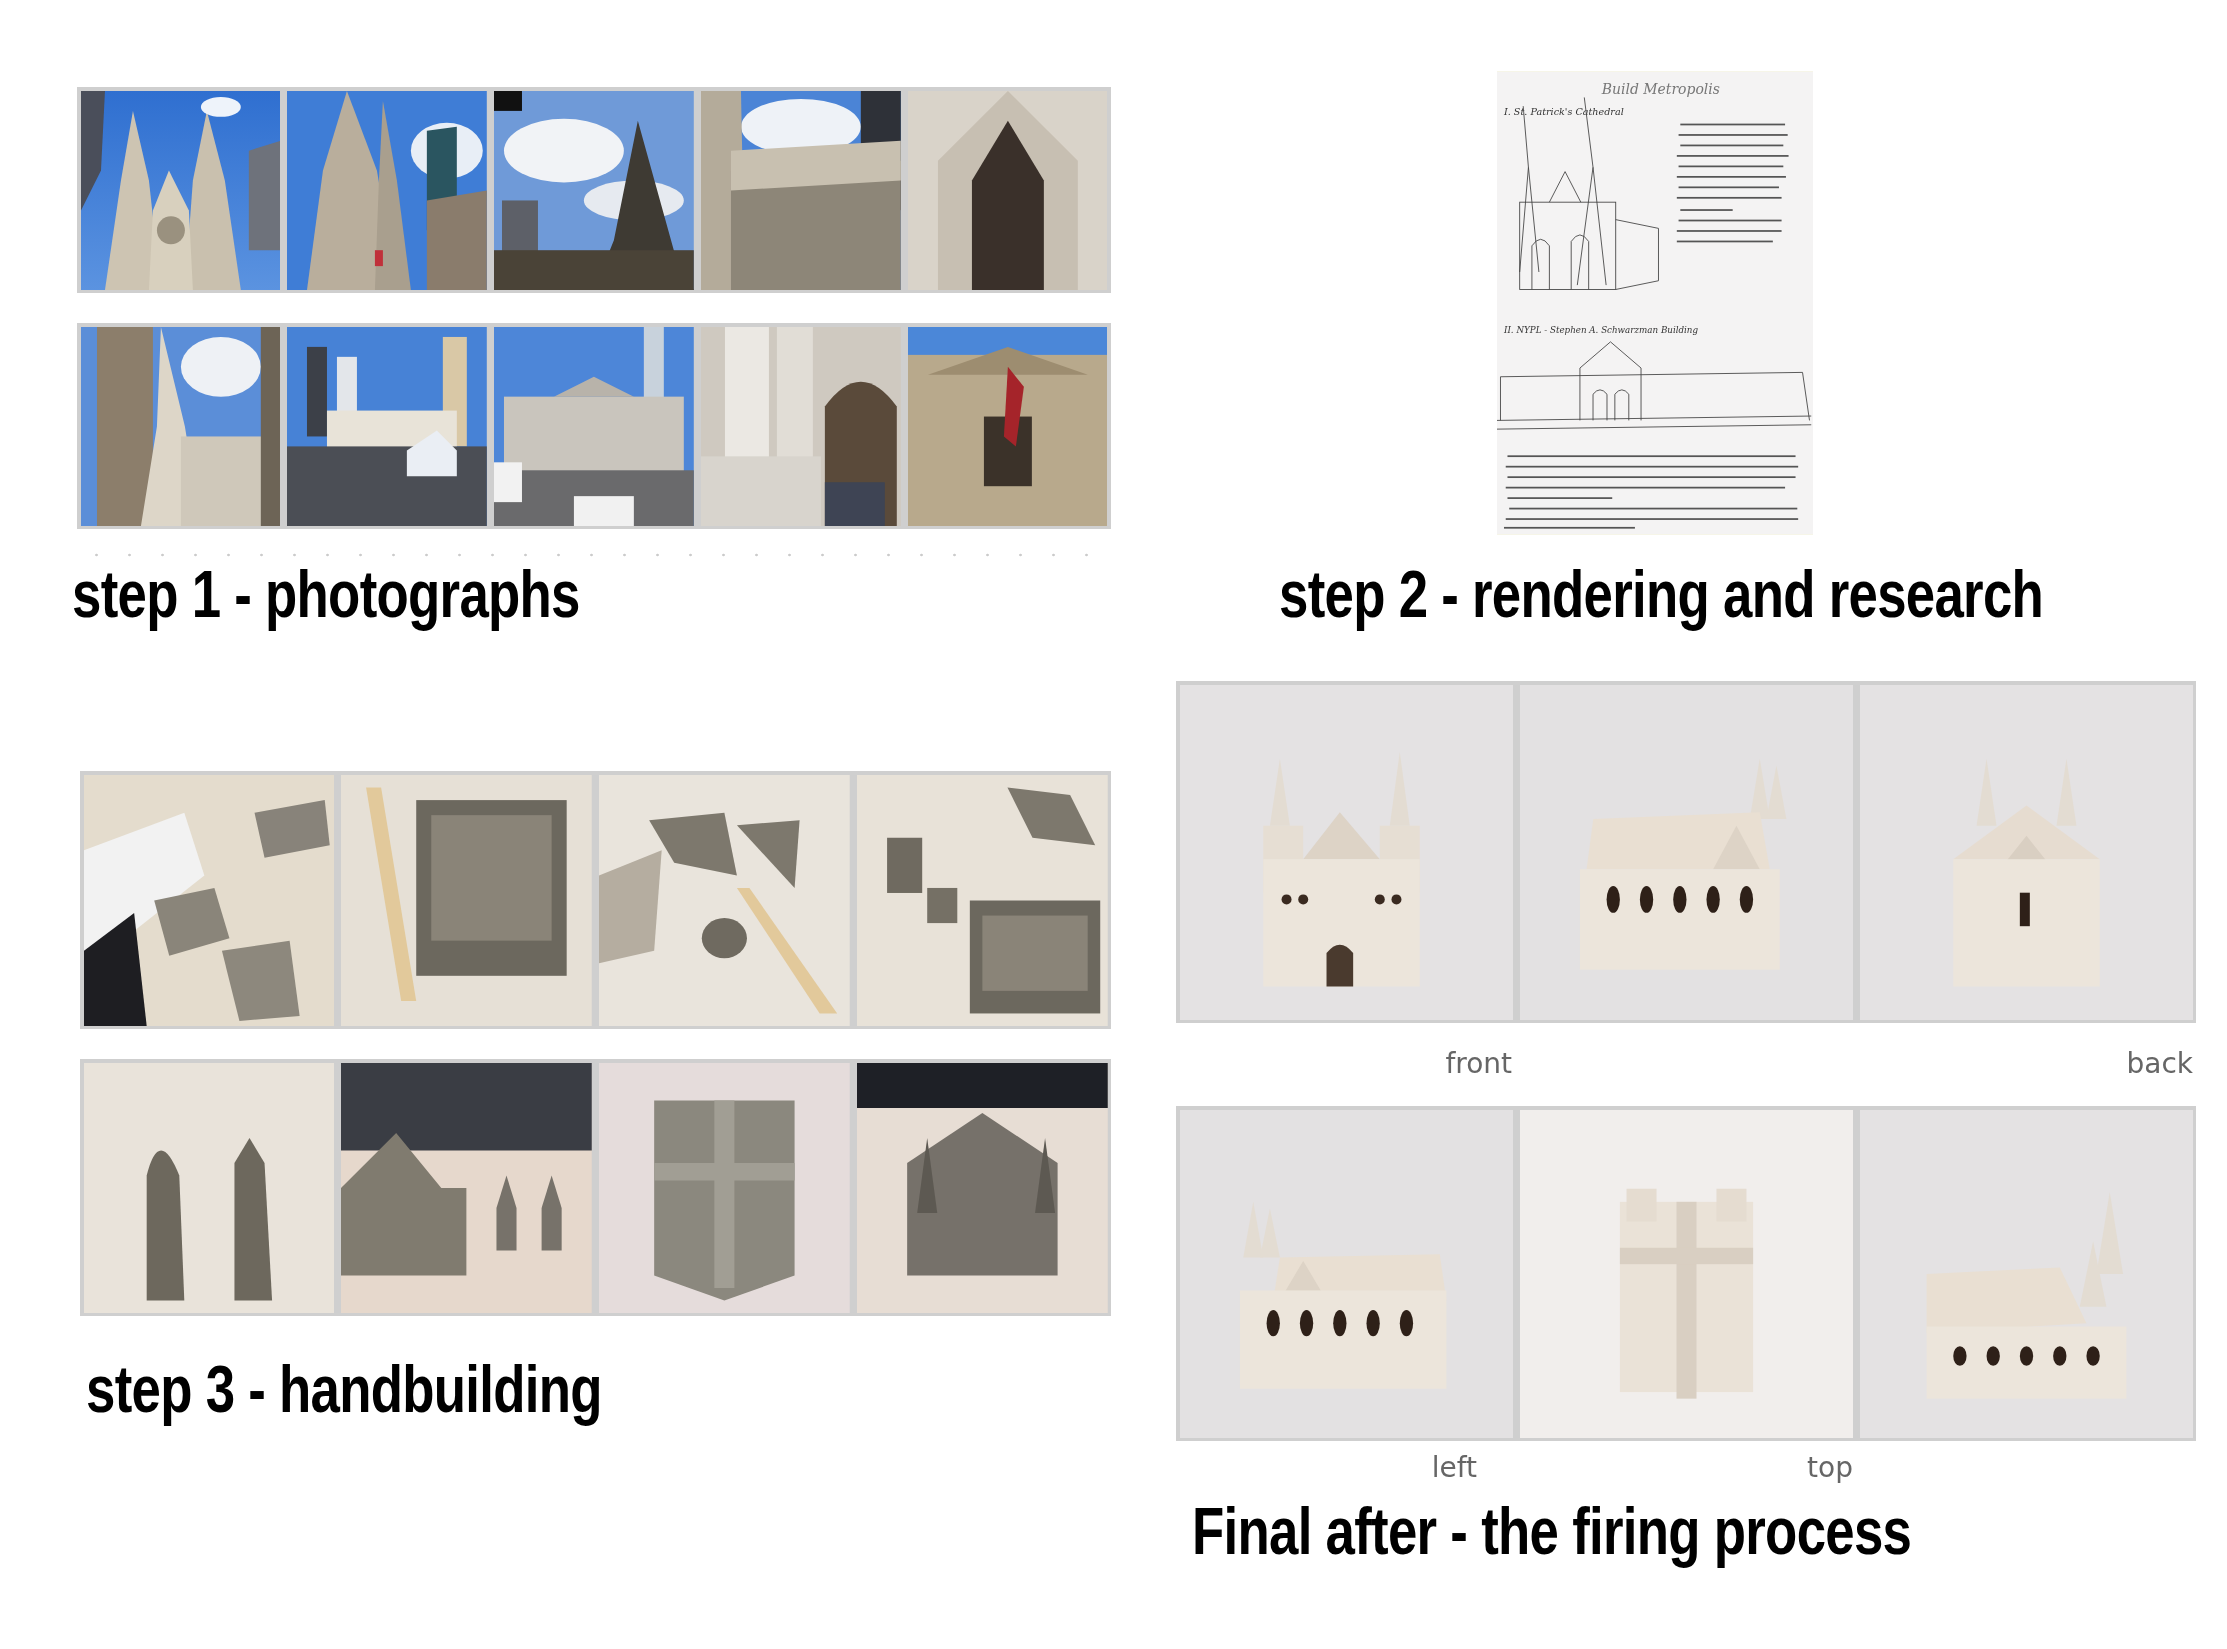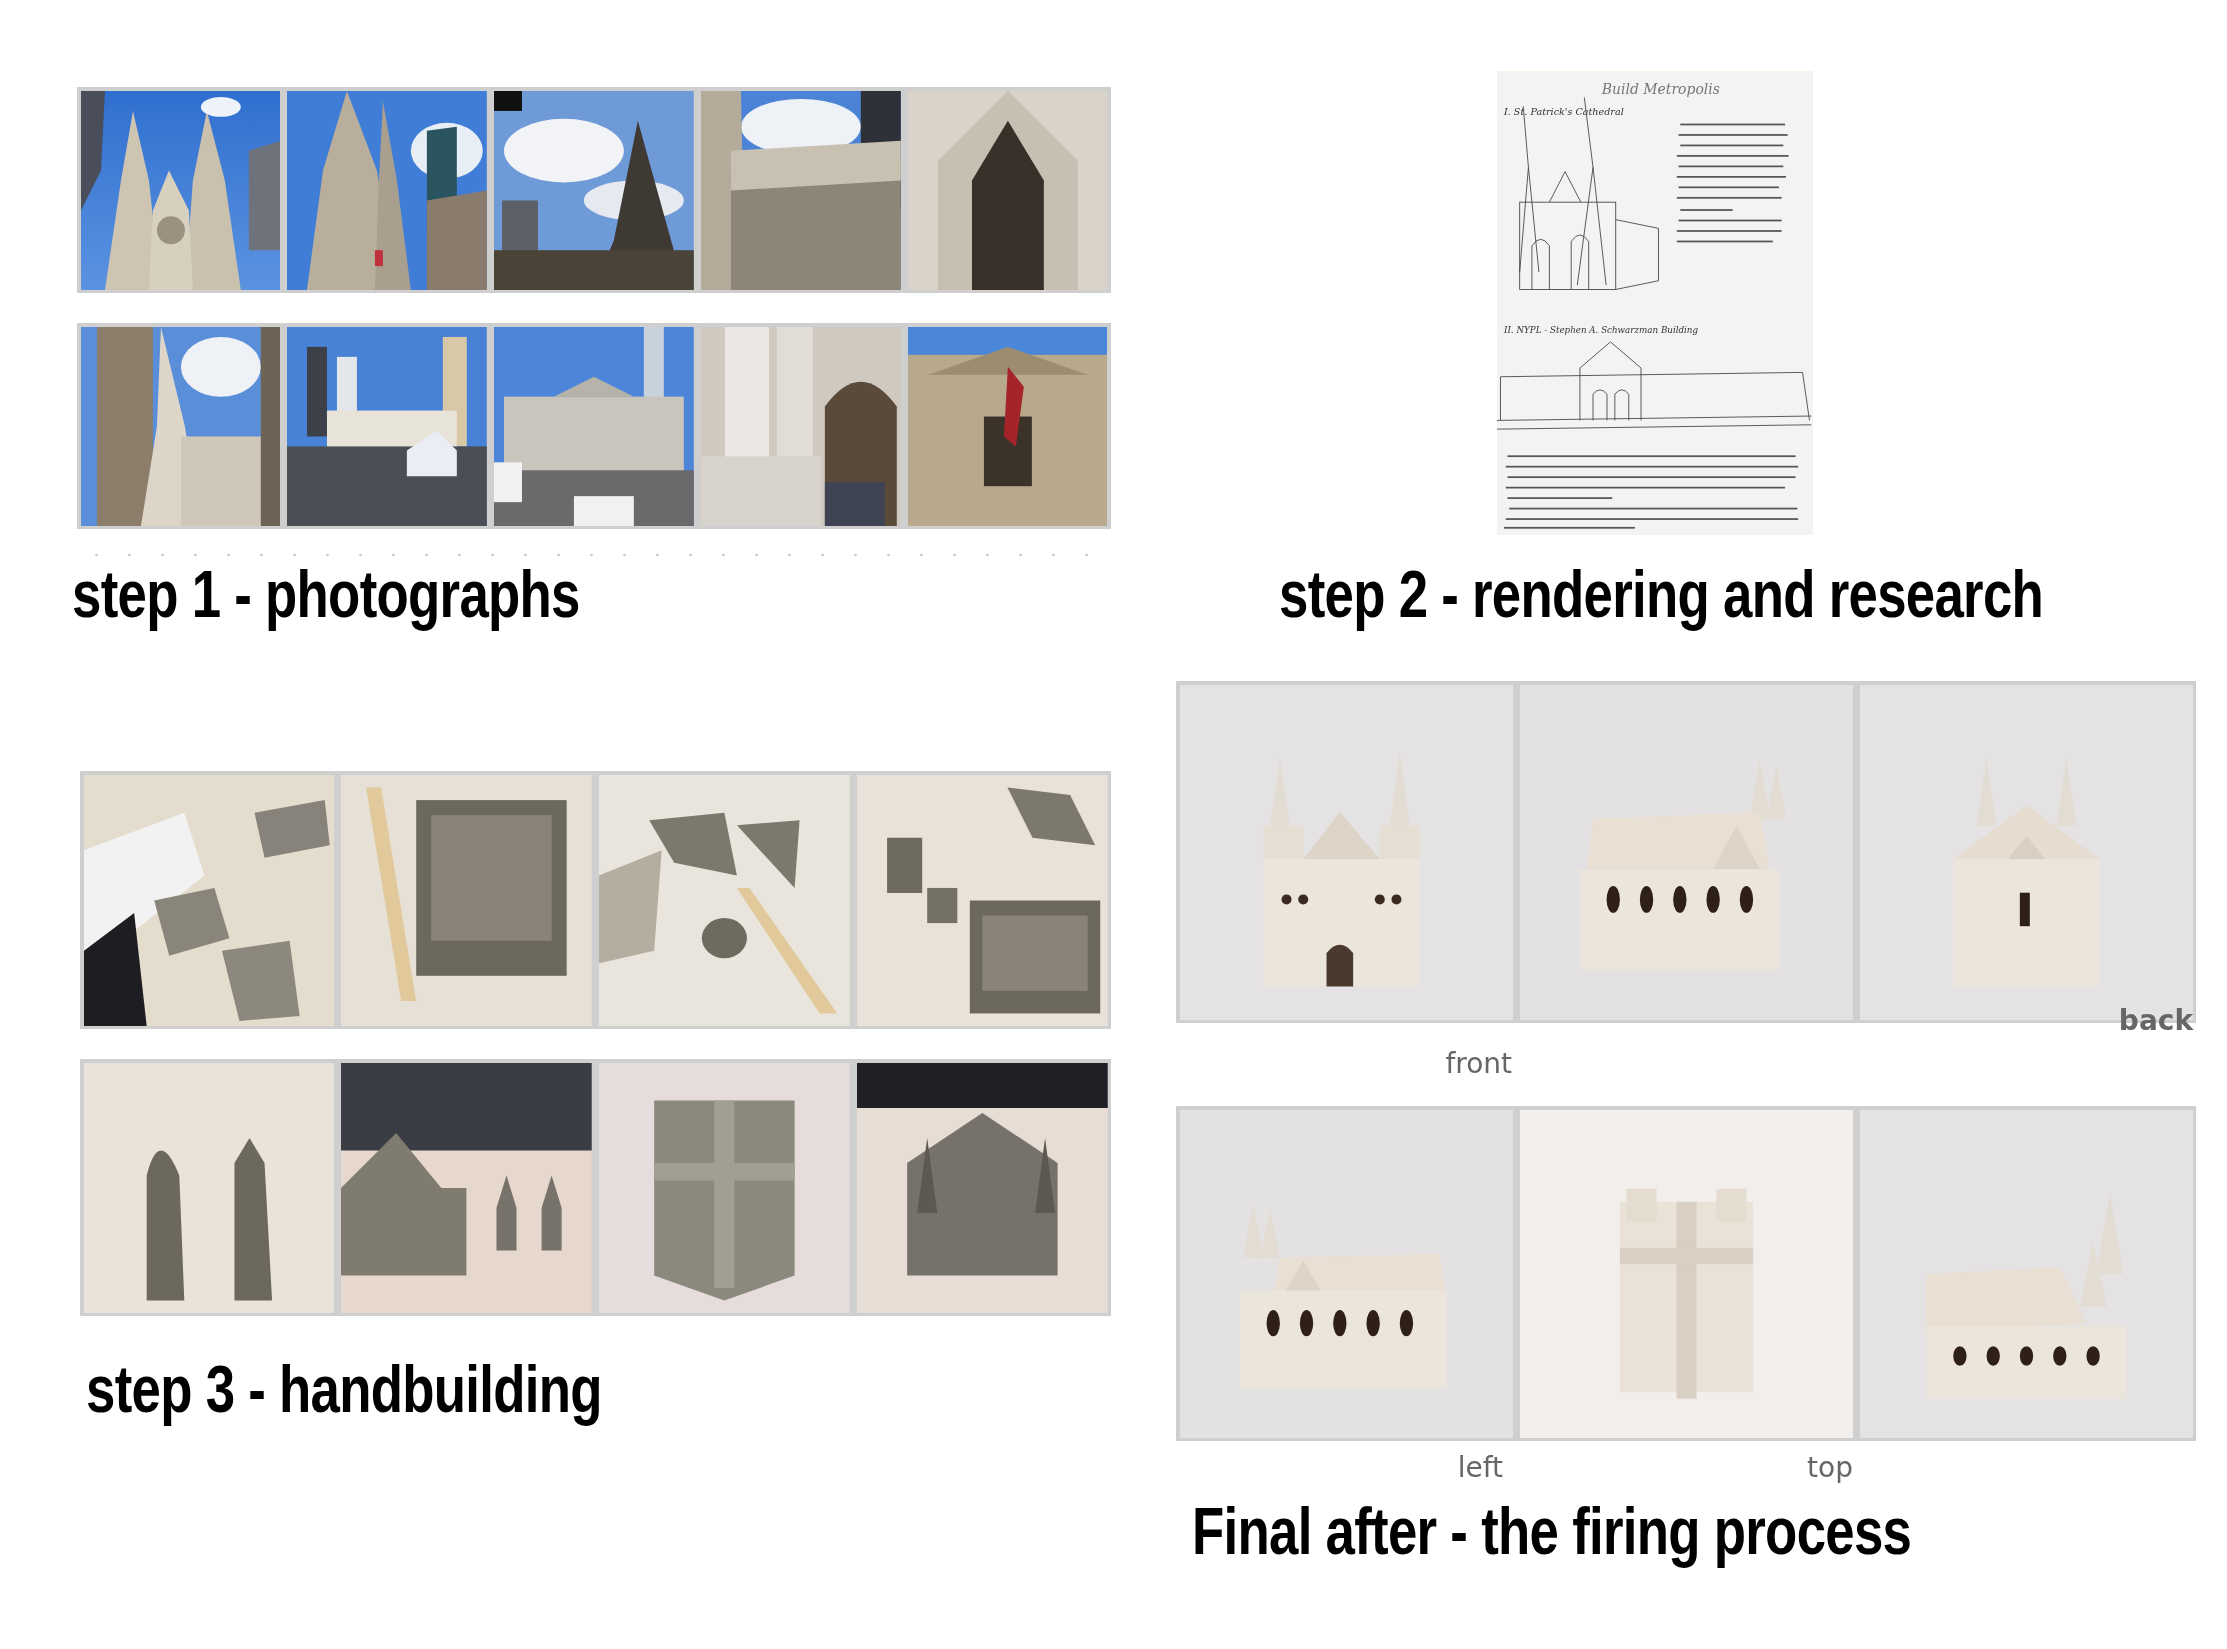--- a/index.html
+++ b/index.html
@@ -313,21 +313,21 @@
         <polygon points="28,52 50,36 72,52" fill="#e6dcd0"></polygon>
         <polygon points="42,55 50,45 58,55" fill="#d9cfc2"></polygon>
         <rect x="28" y="52" width="44" height="38" fill="#ece5db"></rect>
         <rect x="48" y="62" width="3" height="10" fill="#2e2018"></rect>
       </svg>
     </div>
   </div>
 
   <div class="caption" style="left:1177px; top:1051px;">front</div>
   <div class="caption" style="left:1518px; top:1109px;">right</div>
-  <div class="caption" style="left:1858px; top:1008px;font-weight:bold;">back</div>
+  <div class="caption" style="left:1858px; top:1051px;">back</div>
 
   <div class="gallery-row" style="left:1176px; top:1106px; width:1020px; height:335px;">
     <div class="tile">
       <svg viewBox="0 0 100 100" preserveAspectRatio="none">
         <rect width="100" height="100" fill="#e3e1e2"></rect>
         <polygon points="22,28 25,45 19,45" fill="#e3dcd2"></polygon>
           <polygon points="27,30 30,45 24,45" fill="#e3dcd2"></polygon>
         <polygon points="30,45 78,44 80,58 28,58" fill="#e9dfd2"></polygon>
         <polygon points="30,58 37,46 44,58" fill="#ddd3c6"></polygon>
         <rect x="18" y="55" width="62" height="30" fill="#ece5db"></rect>
@@ -357,18 +357,18 @@
         <rect x="20" y="66" width="60" height="22" fill="#ece5db"></rect>
         <ellipse cx="30" cy="75" rx="2" ry="3" fill="#2e2018"></ellipse>
           <ellipse cx="40" cy="75" rx="2" ry="3" fill="#2e2018"></ellipse>
         <ellipse cx="50" cy="75" rx="2" ry="3" fill="#2e2018"></ellipse>
           <ellipse cx="60" cy="75" rx="2" ry="3" fill="#2e2018"></ellipse>
         <ellipse cx="70" cy="75" rx="2" ry="3" fill="#2e2018"></ellipse>
       </svg>
     </div>
   </div>
 
-  <div class="caption" style="left:1168px; top:1455px;">left</div>
+  <div class="caption" style="left:1142px; top:1455px;">left</div>
   <div class="caption" style="left:1518px; top:1455px;">top</div>
 </div>
 
 <div class="heading" style="left:1192px; top:1498px; transform:scaleX(0.80);">Final after - the firing process</div>
 
 
 </body></html>

